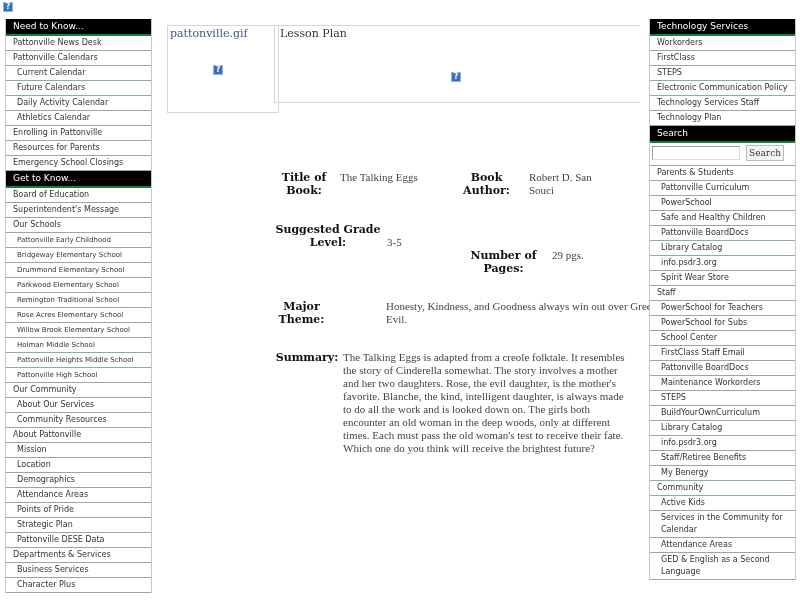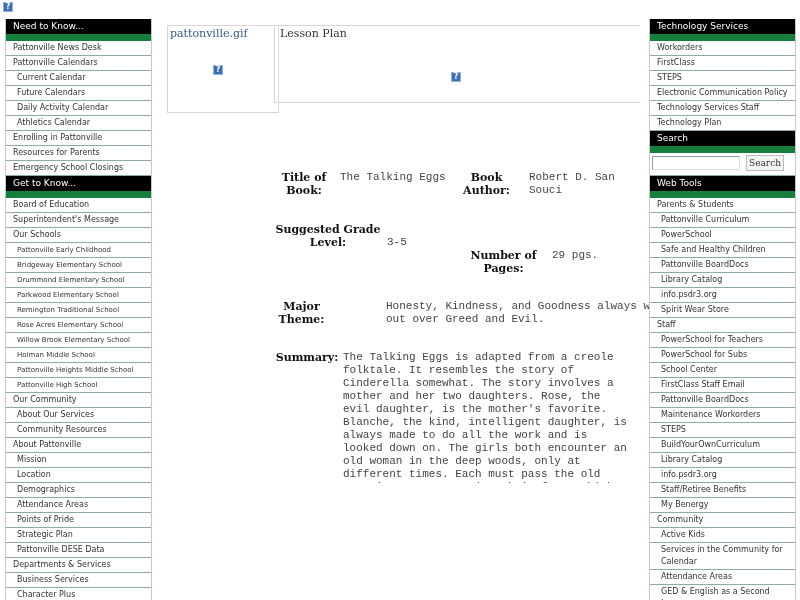--- a/index.html
+++ b/index.html
@@ -4,38 +4,38 @@
 <style>
   html, body { margin: 0; padding: 0; background: #ffffff; }
   body { width: 800px; height: 600px; overflow: hidden; position: relative; font-family: "DejaVu Sans", sans-serif; }
 
   .broken-img { position: absolute; width: 10px; height: 10px; background: #3c6fb5; border: 1px solid #8fb2de; box-sizing: border-box; color: #fff; font-size: 8px; line-height: 8px; text-align: center; font-weight: bold; font-family: "DejaVu Sans", sans-serif; }
 
   .sidebar { position: absolute; top: 19px; border-left: 1px solid #c8c8c8; border-right: 1px solid #c8c8c8; background: #fff; }
   .sidebar.left { left: 5px; width: 145px; }
   .sidebar.right { left: 649px; width: 145px; }
 
-  .nav-header { background: #000; color: #fff; font-size: 9px; height: 15px; line-height: 15px; padding-left: 7px; border-bottom: 7px solid #15803d; font-family: "DejaVu Sans", sans-serif; }
+  .nav-header { background: #000; color: #fff; font-size: 9px; height: 15px; line-height: 15px; padding-left: 7px; border-bottom: 2px solid #15803d; font-family: "DejaVu Sans", sans-serif; }
   .nav-item { font-size: 8px; color: #333; height: 14px; line-height: 14px; border-bottom: 1px solid #8fae98; white-space: nowrap; overflow: hidden; padding-left: 7px; background: #fff; cursor: pointer; }
   .nav-item.sub { padding-left: 11px; }
   .nav-item.school { padding-left: 11px; font-size: 7px; }
   .nav-item.multi { height: auto; line-height: 12px; white-space: normal; padding-top: 1px; padding-bottom: 1px; }
 
   .search-row { height: 22px; border-bottom: 1px solid #8fae98; position: relative; }
   .search-input { position: absolute; left: 2px; top: 3px; width: 86px; height: 12px; border: 1px solid #999; border-right-color: #ddd; border-bottom-color: #ddd; padding: 0; font-size: 8px; }
   .search-btn { position: absolute; left: 96px; top: 2px; width: 38px; height: 16px; border: 1px solid #bbb; background: #f4f4f4; font-family: "DejaVu Serif", serif; font-size: 9px; color: #333; padding: 0; cursor: pointer; }
 
   .logo-box { position: absolute; left: 167px; top: 25px; width: 112px; height: 88px; border: 1px solid #d6d6d6; box-sizing: border-box; }
   .logo-alt { position: absolute; left: 2px; top: 1px; font-family: "DejaVu Serif", serif; font-size: 11px; color: #3a5a8a; }
 
   .banner-box { position: absolute; left: 274px; top: 25px; width: 366px; height: 78px; border: 1px solid #d6d6d6; border-right: none; box-sizing: border-box; }
   .banner-title { position: absolute; left: 5px; top: 1px; font-family: "DejaVu Serif", serif; font-size: 11px; color: #333; }
 
   .field-label { position: absolute; font-family: "DejaVu Serif", serif; font-weight: bold; font-size: 11px; color: #111; line-height: 13px; text-align: center; }
-  .field-value { position: absolute; font-family: Liberation Mono, monospace; font-size: 11px; color: #444; line-height: 13px; }
+  .field-value { position: absolute; font-family: Liberation Serif, serif; font-size: 11px; color: #444; line-height: 13px; }
 </style>
 </head>
 <body>
 
 <div class="broken-img" style="left:3px; top:2px;">?</div>
 
 <div class="sidebar left" id="left-nav">
     <div class="nav-header">Need to Know...</div>
     <div class="nav-item">Pattonville News Desk</div>
     <div class="nav-item">Pattonville Calendars</div>
@@ -111,21 +111,20 @@
       <div class="nav-item">STEPS</div>
       <div class="nav-item">Electronic Communication Policy</div>
       <div class="nav-item">Technology Services Staff</div>
       <div class="nav-item">Technology Plan</div>
     </div>
   <div class="nav-header">Search</div>
   <div class="search-row">
     <input class="search-input" type="text" value="" style="">
     <button class="search-btn">Search</button>
   </div>
-  <div class="nav-header">Web Tools</div>
   <div id="web-tools-items">
       <div class="nav-item">Parents &amp; Students</div>
       <div class="nav-item sub">Pattonville Curriculum</div>
       <div class="nav-item sub">PowerSchool</div>
       <div class="nav-item sub">Safe and Healthy Children</div>
       <div class="nav-item sub">Pattonville BoardDocs</div>
       <div class="nav-item sub">Library Catalog</div>
       <div class="nav-item sub">info.psdr3.org</div>
       <div class="nav-item sub">Spirit Wear Store</div>
       <div class="nav-item">Staff</div>

